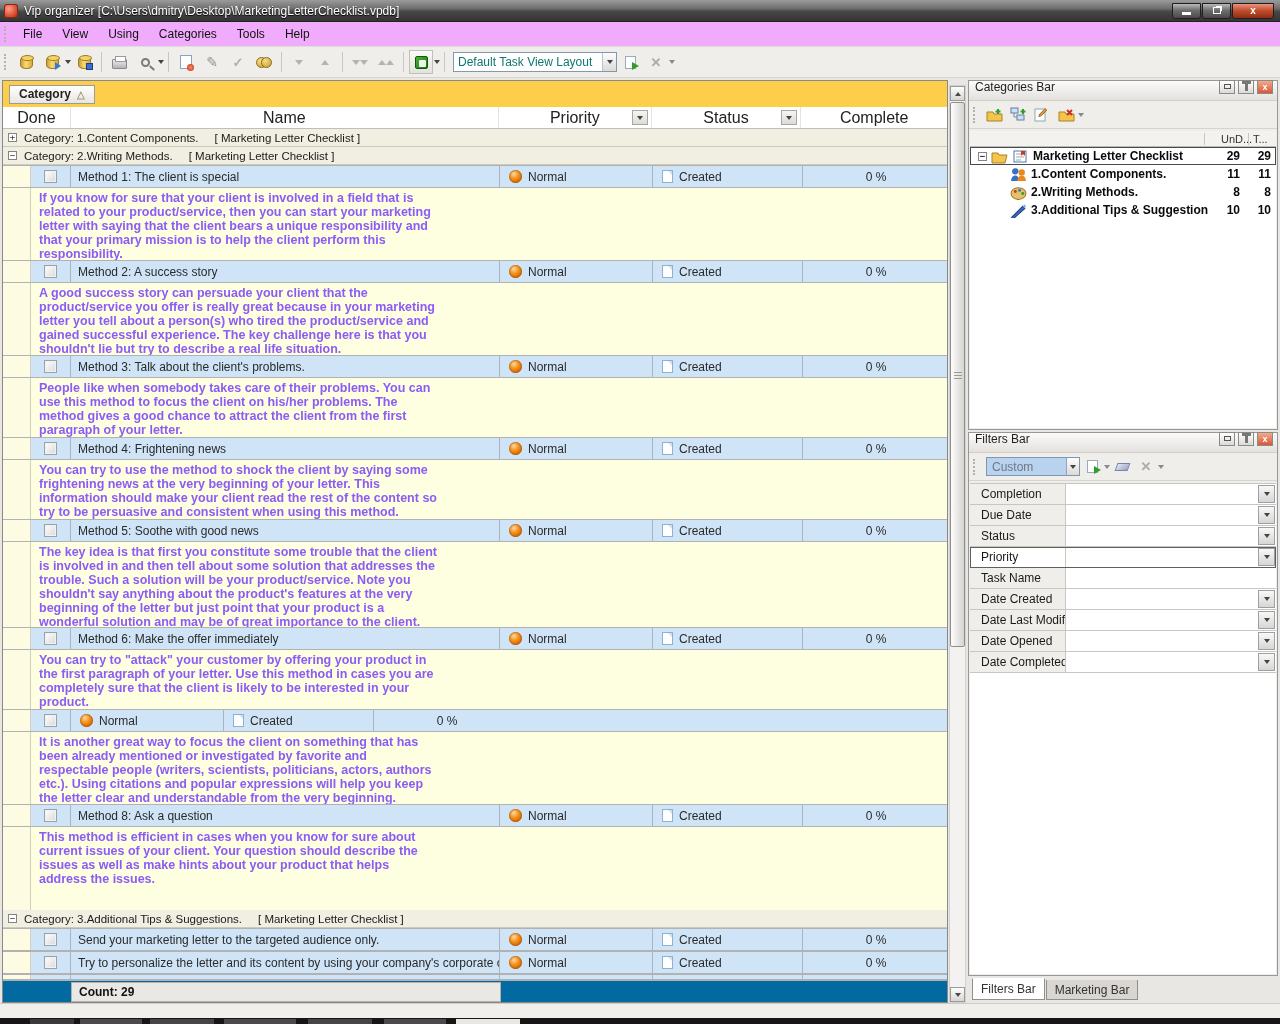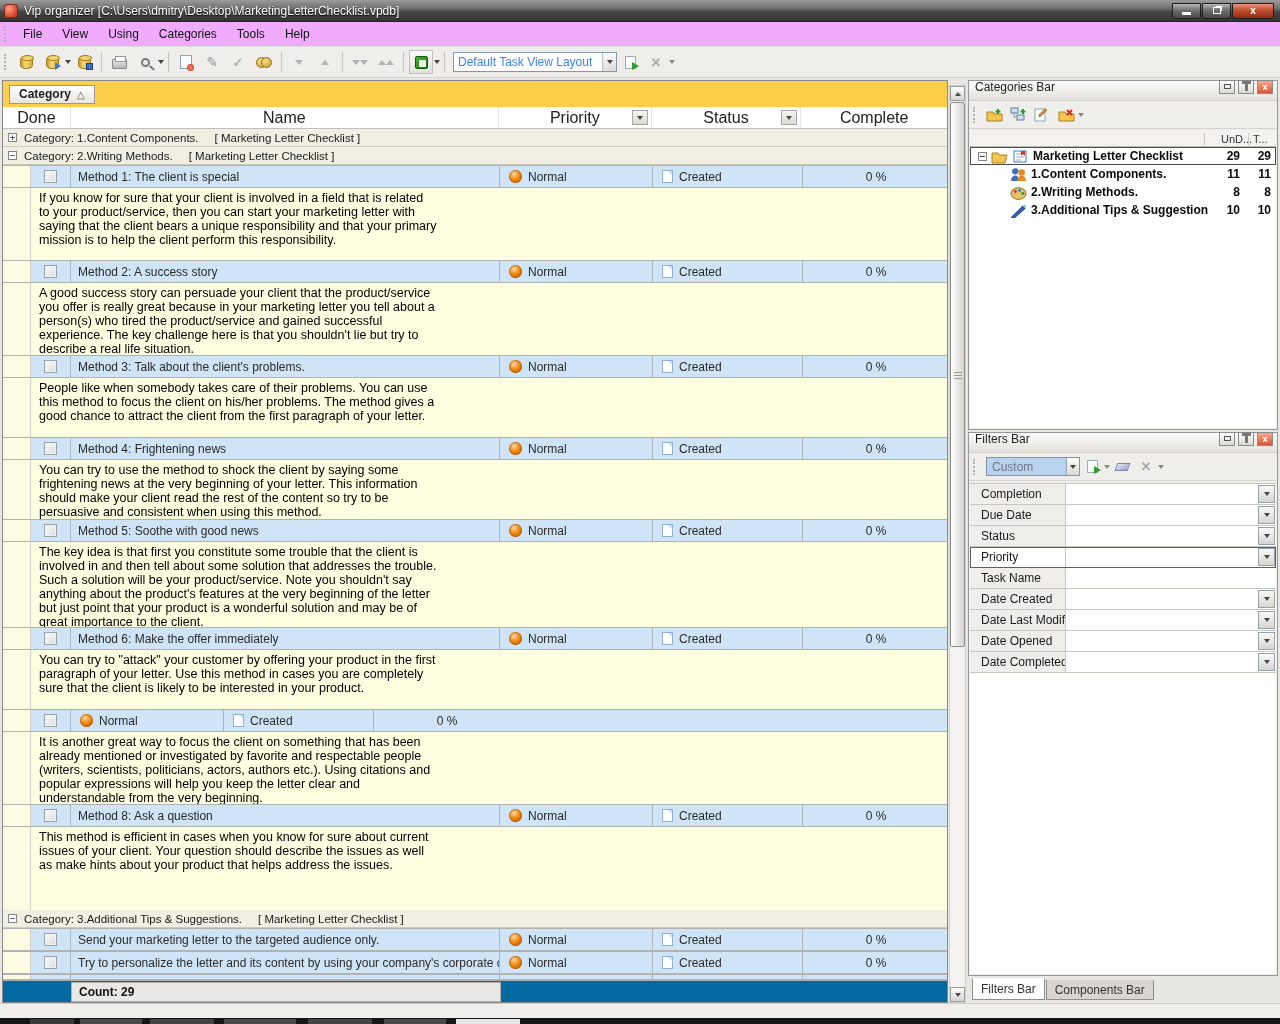--- a/index.html
+++ b/index.html
@@ -43,21 +43,21 @@
   .checkdim{font-size:13px;color:#b0b0b0;font-weight:bold}
   .binoc{width:16px;height:10px;position:relative}
   .binoc::before,.binoc::after{content:'';position:absolute;top:0;width:9px;height:9px;border-radius:50%;background:radial-gradient(circle at 35% 30%,#f6dc8a,#c99a28);border:1px solid #8d6c14}
   .binoc::before{left:0}.binoc::after{right:0}
   .chv{width:0;height:0;border-left:4px solid transparent;border-right:4px solid transparent}
   .chv.dn{border-top:5px solid #b3b3b3}.chv.up{border-bottom:5px solid #b3b3b3}
   .tbtn.framed{border:1px solid #c2bfb9;background:linear-gradient(#fbfbfa,#e3e1dd)}
   .viewflag{width:13px;height:13px;background:linear-gradient(135deg,#4fae3c,#1d7a12);border:1px solid #0e5a08;border-radius:2px;position:relative}
   .viewflag::before{content:'';position:absolute;left:3px;top:3px;width:7px;height:7px;background:#eaf6e6;border-radius:1px}
   .combo{width:164px;height:20px;background:#fff;border:1px solid #8198ae;display:flex;align-items:center;margin-left:4px}
-  .combo .cv{flex:1;padding-left:4px;font-size:12px;color:#3b82f6;white-space:nowrap;overflow:hidden}
+  .combo .cv{flex:1;padding-left:4px;font-size:12px;color:#0f766e;white-space:nowrap;overflow:hidden}
   .combo .cbtn{width:14px;height:18px;border-left:1px solid #b6c4d2;background:linear-gradient(#fdfdfd,#dcdad6);display:flex;align-items:center;justify-content:center}
   .applyic{width:11px;height:13px;background:#fff;border:1px solid #9ab;position:relative}
   .applyic::after{content:'';position:absolute;right:-4px;bottom:-2px;width:0;height:0;border-top:4px solid transparent;border-bottom:4px solid transparent;border-left:7px solid #2f9e2f}
   .xdim{font-size:13px;color:#ababab;font-weight:bold}
 
   
   .taskpanel{position:absolute;left:2px;top:80px;width:946px;height:923px;background:#fff;border:1px solid #898989;display:flex;flex-direction:column;overflow:hidden}
   .gband{height:26px;background:#fcce49;display:flex;align-items:center;flex:none}
   .gbtn{margin-left:6px;height:19px;padding:0 9px;background:linear-gradient(#ffffff,#e9e6e1);border:1px solid #9a9a9a;display:flex;align-items:center;gap:6px;font-weight:bold;font-size:12px}
   .sorttri{color:#a49a7e;font-size:10px}
@@ -77,21 +77,21 @@
   .cp{width:153px;border-right:1px solid #a9b6c2;display:flex;align-items:center;gap:6px;padding-left:9px;flex:none}
   .cs{width:150px;border-right:1px solid #a9b6c2;display:flex;align-items:center;gap:6px;padding-left:9px;flex:none}
   .cc{width:146px;display:flex;align-items:center;justify-content:center;flex:none}
   .cb{width:13px;height:13px;border:1px solid #97a2ab;background:linear-gradient(135deg,#ffffff,#d9d9d9);box-shadow:inset 0 0 0 1px #f2f2f2}
   .sphere{width:13px;height:13px;border-radius:50%;flex:none;
     background:radial-gradient(circle at 38% 30%,#ffd9a6 0%,#f5941e 38%,#d96c00 72%,#9e4c00 100%);box-shadow:inset 0 0 2px #7c3c00}
   .pgic{width:11px;height:13px;background:#fff;border:1px solid #8fb0cf;position:relative;flex:none}
   .pgic::after{content:'';position:absolute;top:0;right:0;width:0;height:0;border-top:4px solid #cfe0ef;border-left:4px solid transparent}
   .drow{display:flex;background:#fefee1;flex:none}
   .dtext{flex:1;padding:3px 8px 0 8px}
-  .dtext span{display:block;max-width:398px;font-weight:normal;font-size:12.5px;line-height:14px;color:#000000}
+  .dtext span{display:block;max-width:398px;font-weight:bold;font-size:12.5px;line-height:14px;color:#8b5cf6}
   .h72{height:72px}.h59{height:59px}.h85{height:85px}.h24{height:24px}.h6{height:6px;overflow:hidden}
   .footer{height:22px;background:#0369a1;border-top:1px solid #b0b0b0;display:flex;align-items:center;flex:none;margin-top:auto}
   .countcell{margin-left:68px;width:430px;height:20px;background:#e9e8e4;border:1px solid #b3b1ab;display:flex;align-items:center;padding-left:7px;font-weight:bold;font-size:12px;color:#111}
 
   
   .vscroll{position:absolute;left:949px;top:85px;width:17px;height:918px;background:#f3f2f0;border:1px solid #d3d1cd}
   .sbtn{position:absolute;left:0;width:15px;height:15px;border:1px solid #9a9a9a;background:linear-gradient(#fdfdfd,#d8d6d2);display:flex;align-items:center;justify-content:center}
   .sbtn.up{top:0}.sbtn.down{bottom:0}
   .tri-up{width:0;height:0;border-left:3px solid transparent;border-right:3px solid transparent;border-bottom:4px solid #4a4a4a}
   .tri-dn{width:0;height:0;border-left:3px solid transparent;border-right:3px solid transparent;border-top:4px solid #4a4a4a}
@@ -770,21 +770,21 @@
         <div class="fdrop">
             <span class="caret"></span>
           </div>
       </div>
     </div>
   </div>
 </div>
 
 <div class="btabs">
   <div class="btab active">Filters Bar</div>
-  <div class="btab">Components Bar</div>
+  <div class="btab">Marketing Bar</div>
 </div>
 
 <div class="statusbar"></div>
 <div class="tbstrip">
   <span class="tseg" style="left:30px;width:44px;background:#3a3a3a"></span>
   <span class="tseg" style="left:80px;width:62px;background:#4a4a4a"></span>
   <span class="tseg" style="left:150px;width:64px;background:#454545"></span>
   <span class="tseg" style="left:224px;width:72px;background:#4a4a4a"></span>
   <span class="tseg" style="left:308px;width:64px;background:#454545"></span>
   <span class="tseg" style="left:384px;width:62px;background:#4a4a4a"></span>

